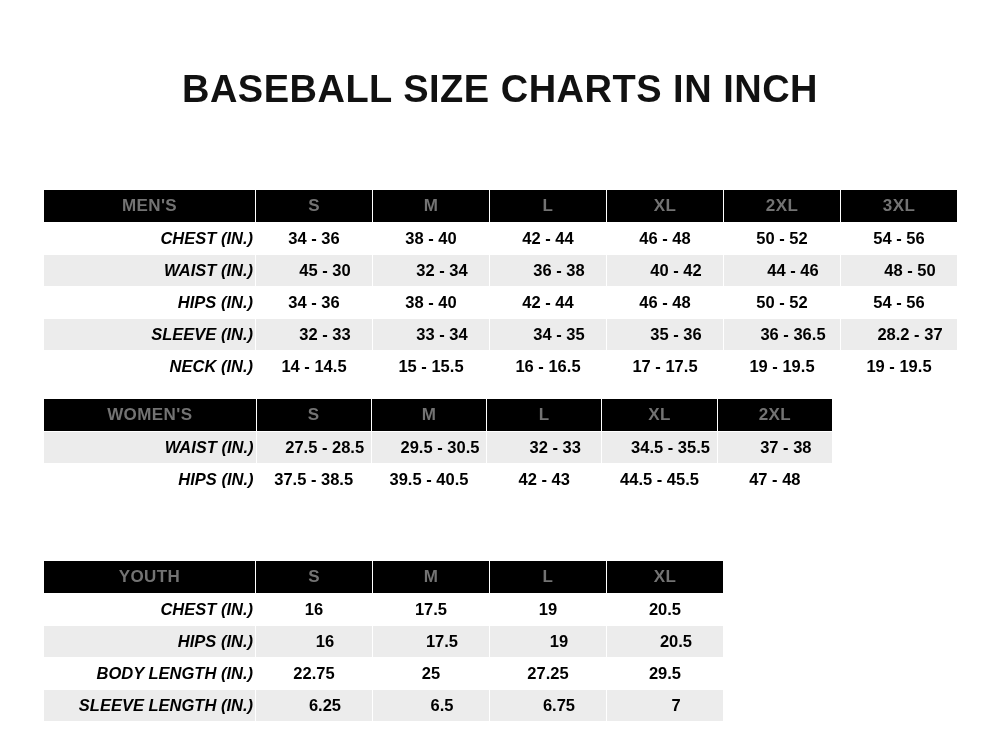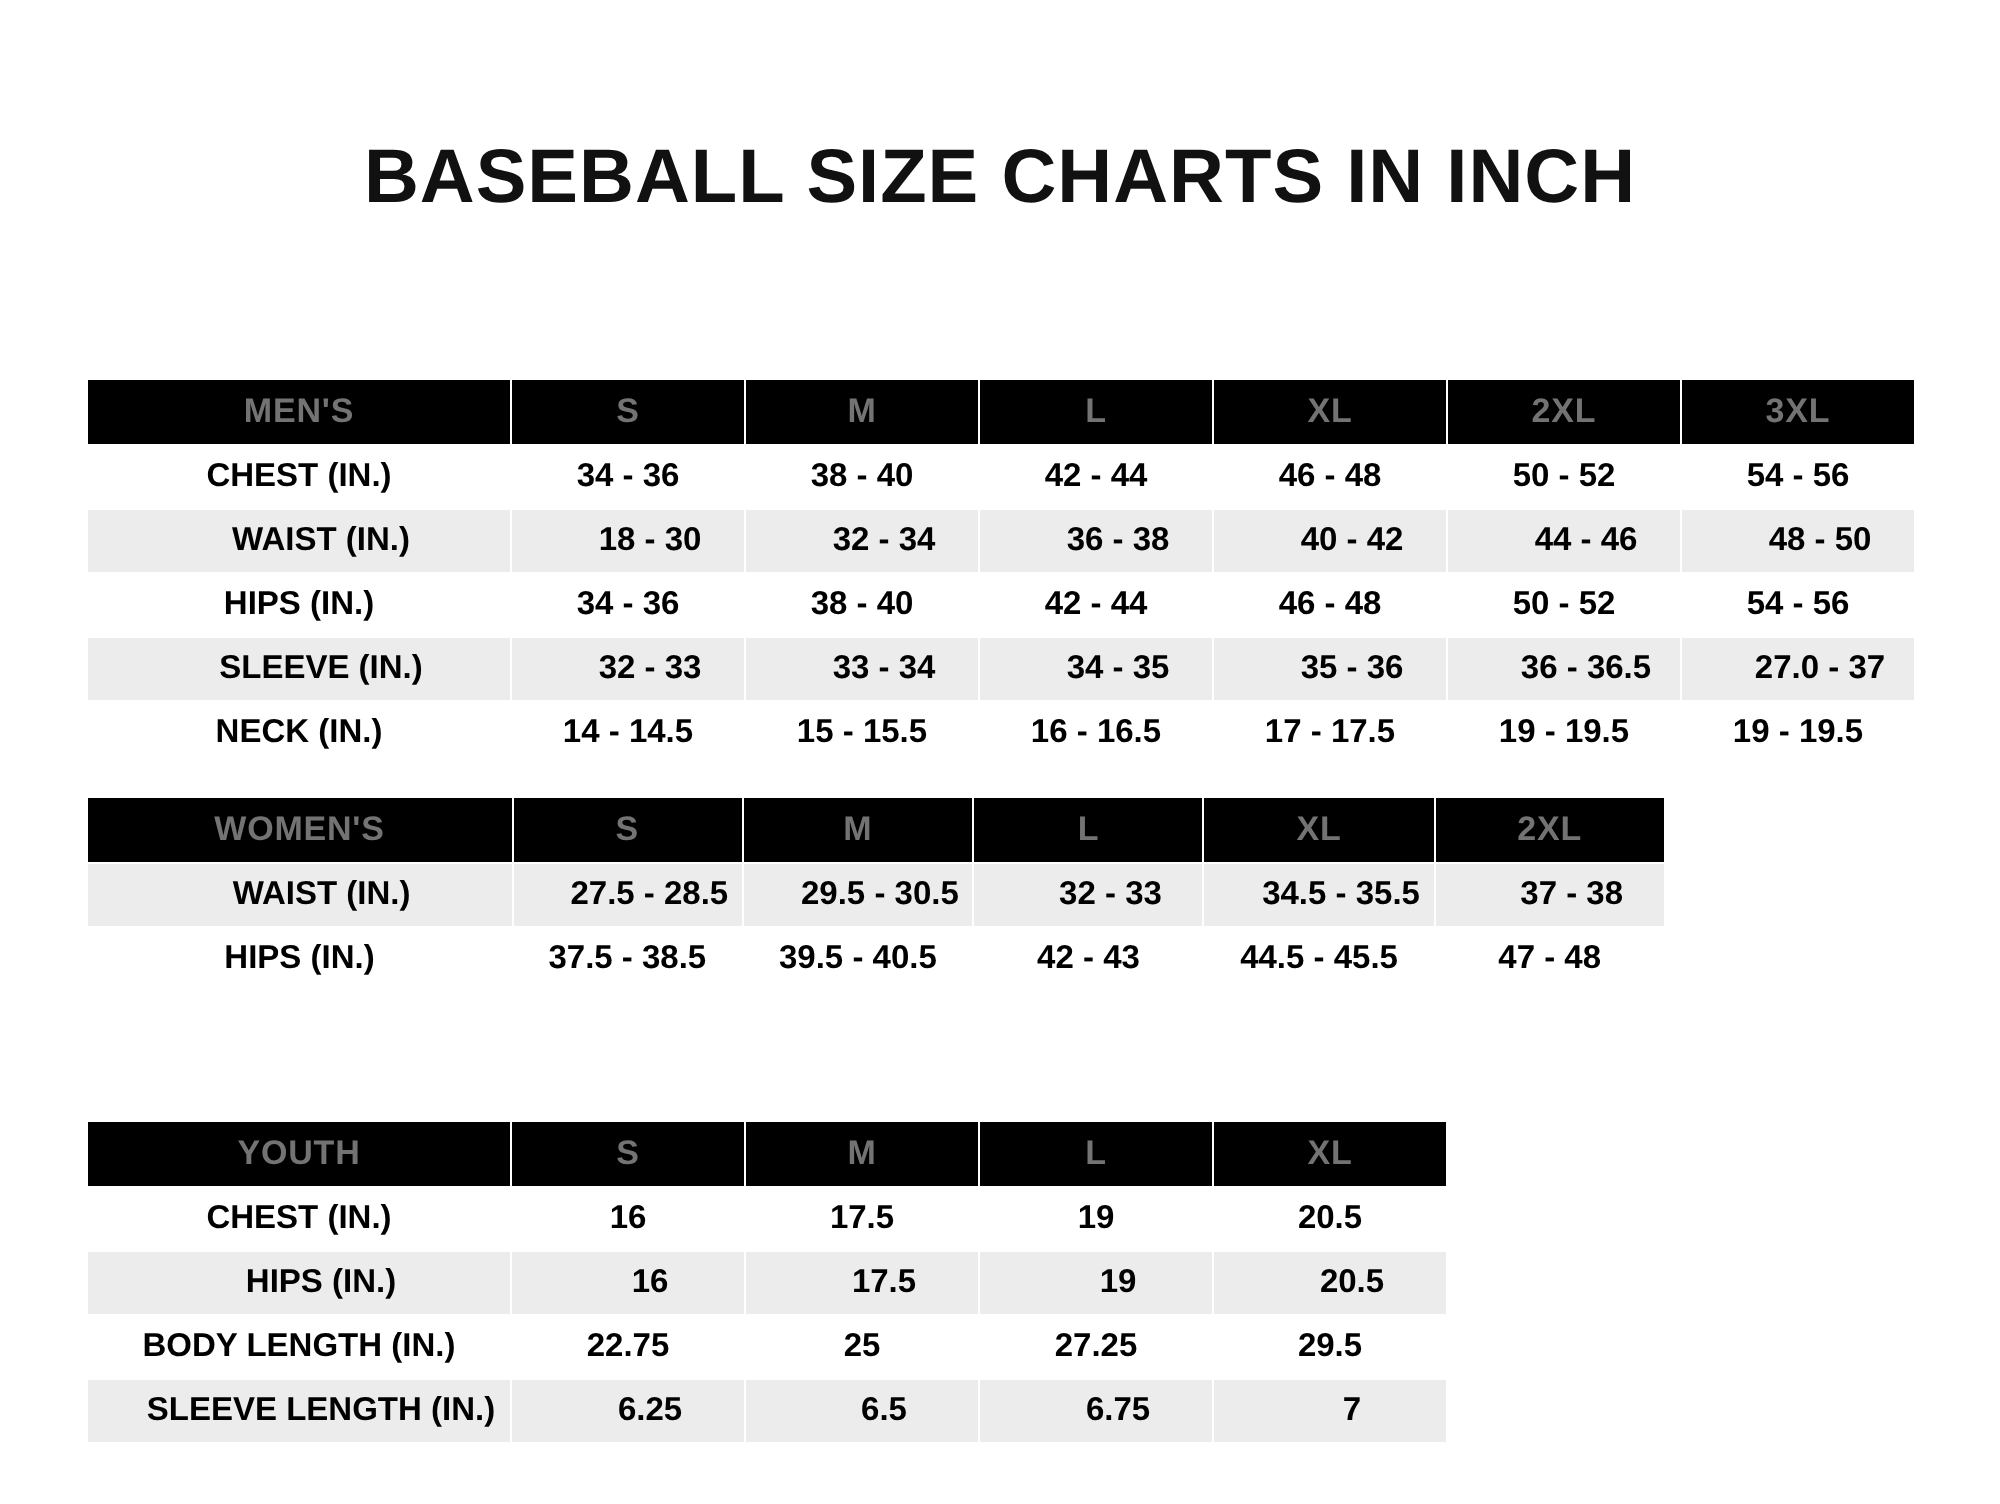--- a/index.html
+++ b/index.html
@@ -59,21 +59,22 @@
   }
   
   table.size-table tbody tr.odd td {
     background: #ffffff;
   }
   table.size-table tbody tr.even td {
     background: #ececec;
     padding-left: 24px;
   }
   table.size-table tbody td.rowlabel {
-    text-align: center;
+    text-align: right;
+    font-style: italic;
   }
 
   
   #men-table {
     top: 189px;
     left: 43px;
     width: 914px;
   }
   #women-table {
     top: 398px;
@@ -129,21 +130,21 @@
         <td class="rowlabel">CHEST (IN.)</td>
         <td>34 - 36</td>
         <td>38 - 40</td>
         <td>42 - 44</td>
         <td>46 - 48</td>
         <td>50 - 52</td>
         <td>54 - 56</td>
       </tr>
       <tr class="even">
         <td class="rowlabel">WAIST (IN.)</td>
-        <td>18 - 30</td>
+        <td>45 - 30</td>
         <td>32 - 34</td>
         <td>36 - 38</td>
         <td>40 - 42</td>
         <td>44 - 46</td>
         <td>48 - 50</td>
       </tr>
       <tr class="odd">
         <td class="rowlabel">HIPS (IN.)</td>
         <td>34 - 36</td>
         <td>38 - 40</td>
@@ -152,21 +153,21 @@
         <td>50 - 52</td>
         <td>54 - 56</td>
       </tr>
       <tr class="even">
         <td class="rowlabel">SLEEVE (IN.)</td>
         <td>32 - 33</td>
         <td>33 - 34</td>
         <td>34 - 35</td>
         <td>35 - 36</td>
         <td>36 - 36.5</td>
-        <td>27.0 - 37</td>
+        <td>28.2 - 37</td>
       </tr>
       <tr class="odd">
         <td class="rowlabel">NECK (IN.)</td>
         <td>14 - 14.5</td>
         <td>15 - 15.5</td>
         <td>16 - 16.5</td>
         <td>17 - 17.5</td>
         <td>19 - 19.5</td>
         <td>19 - 19.5</td>
       </tr>

